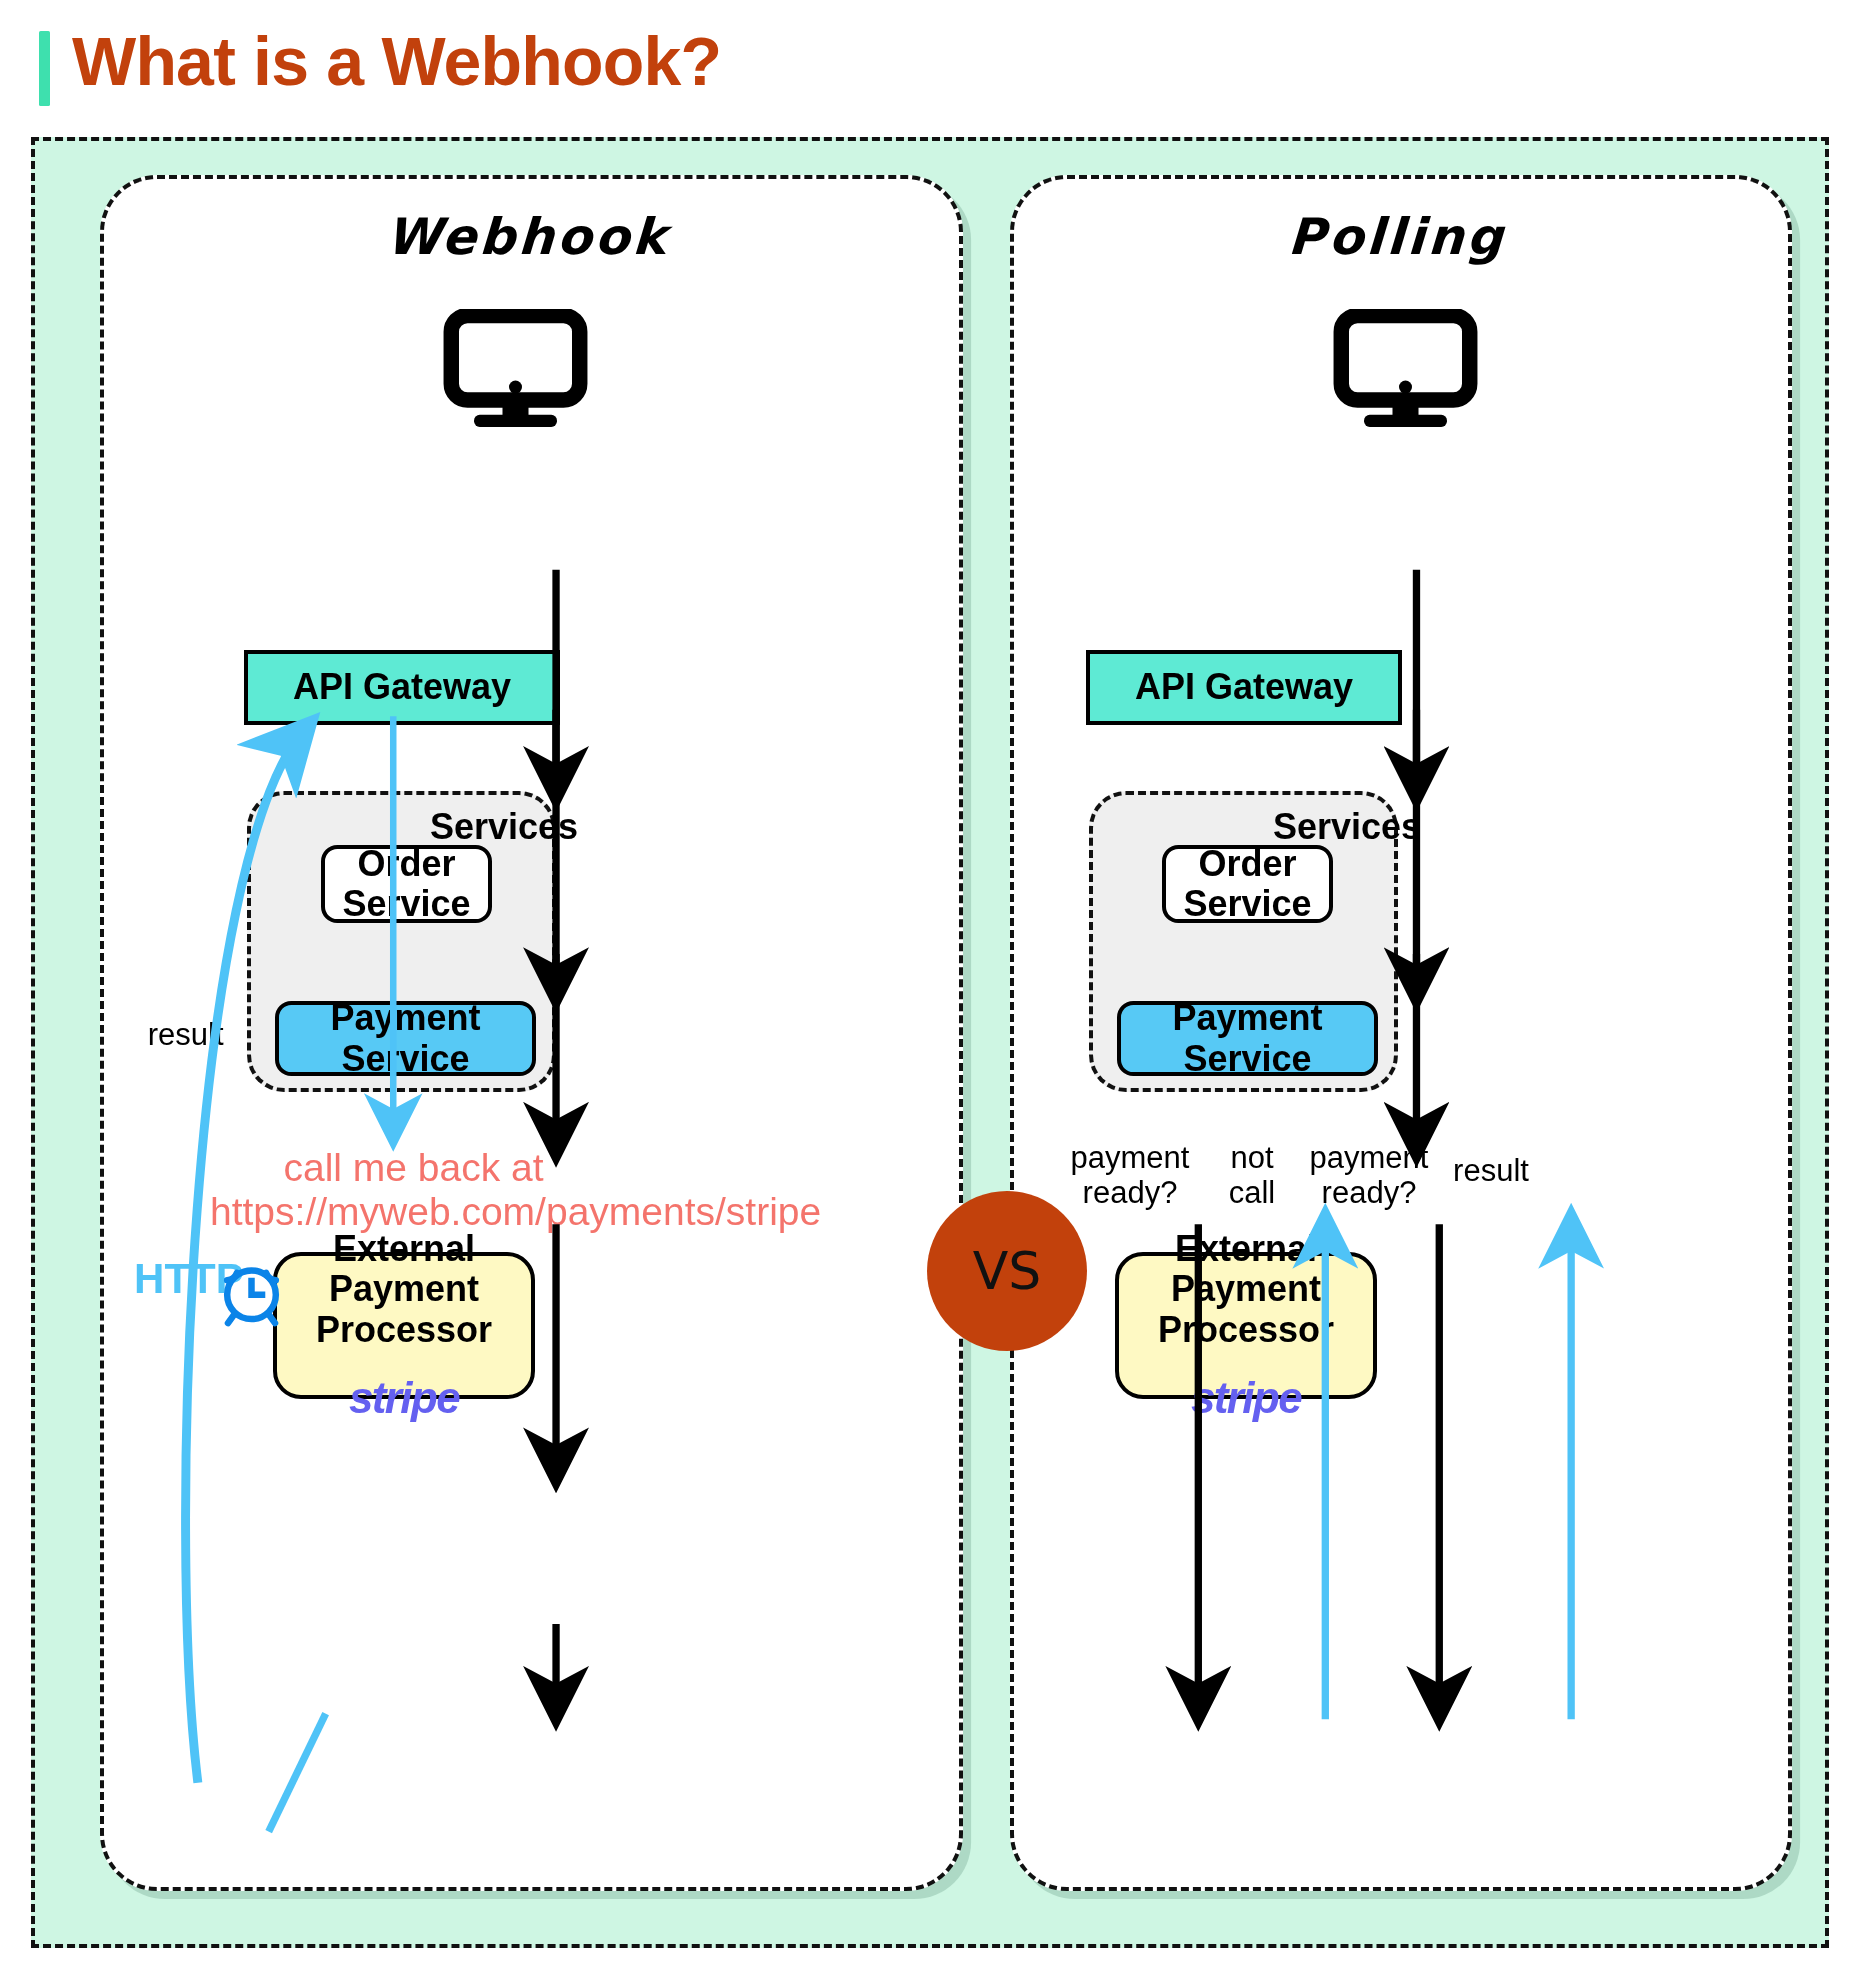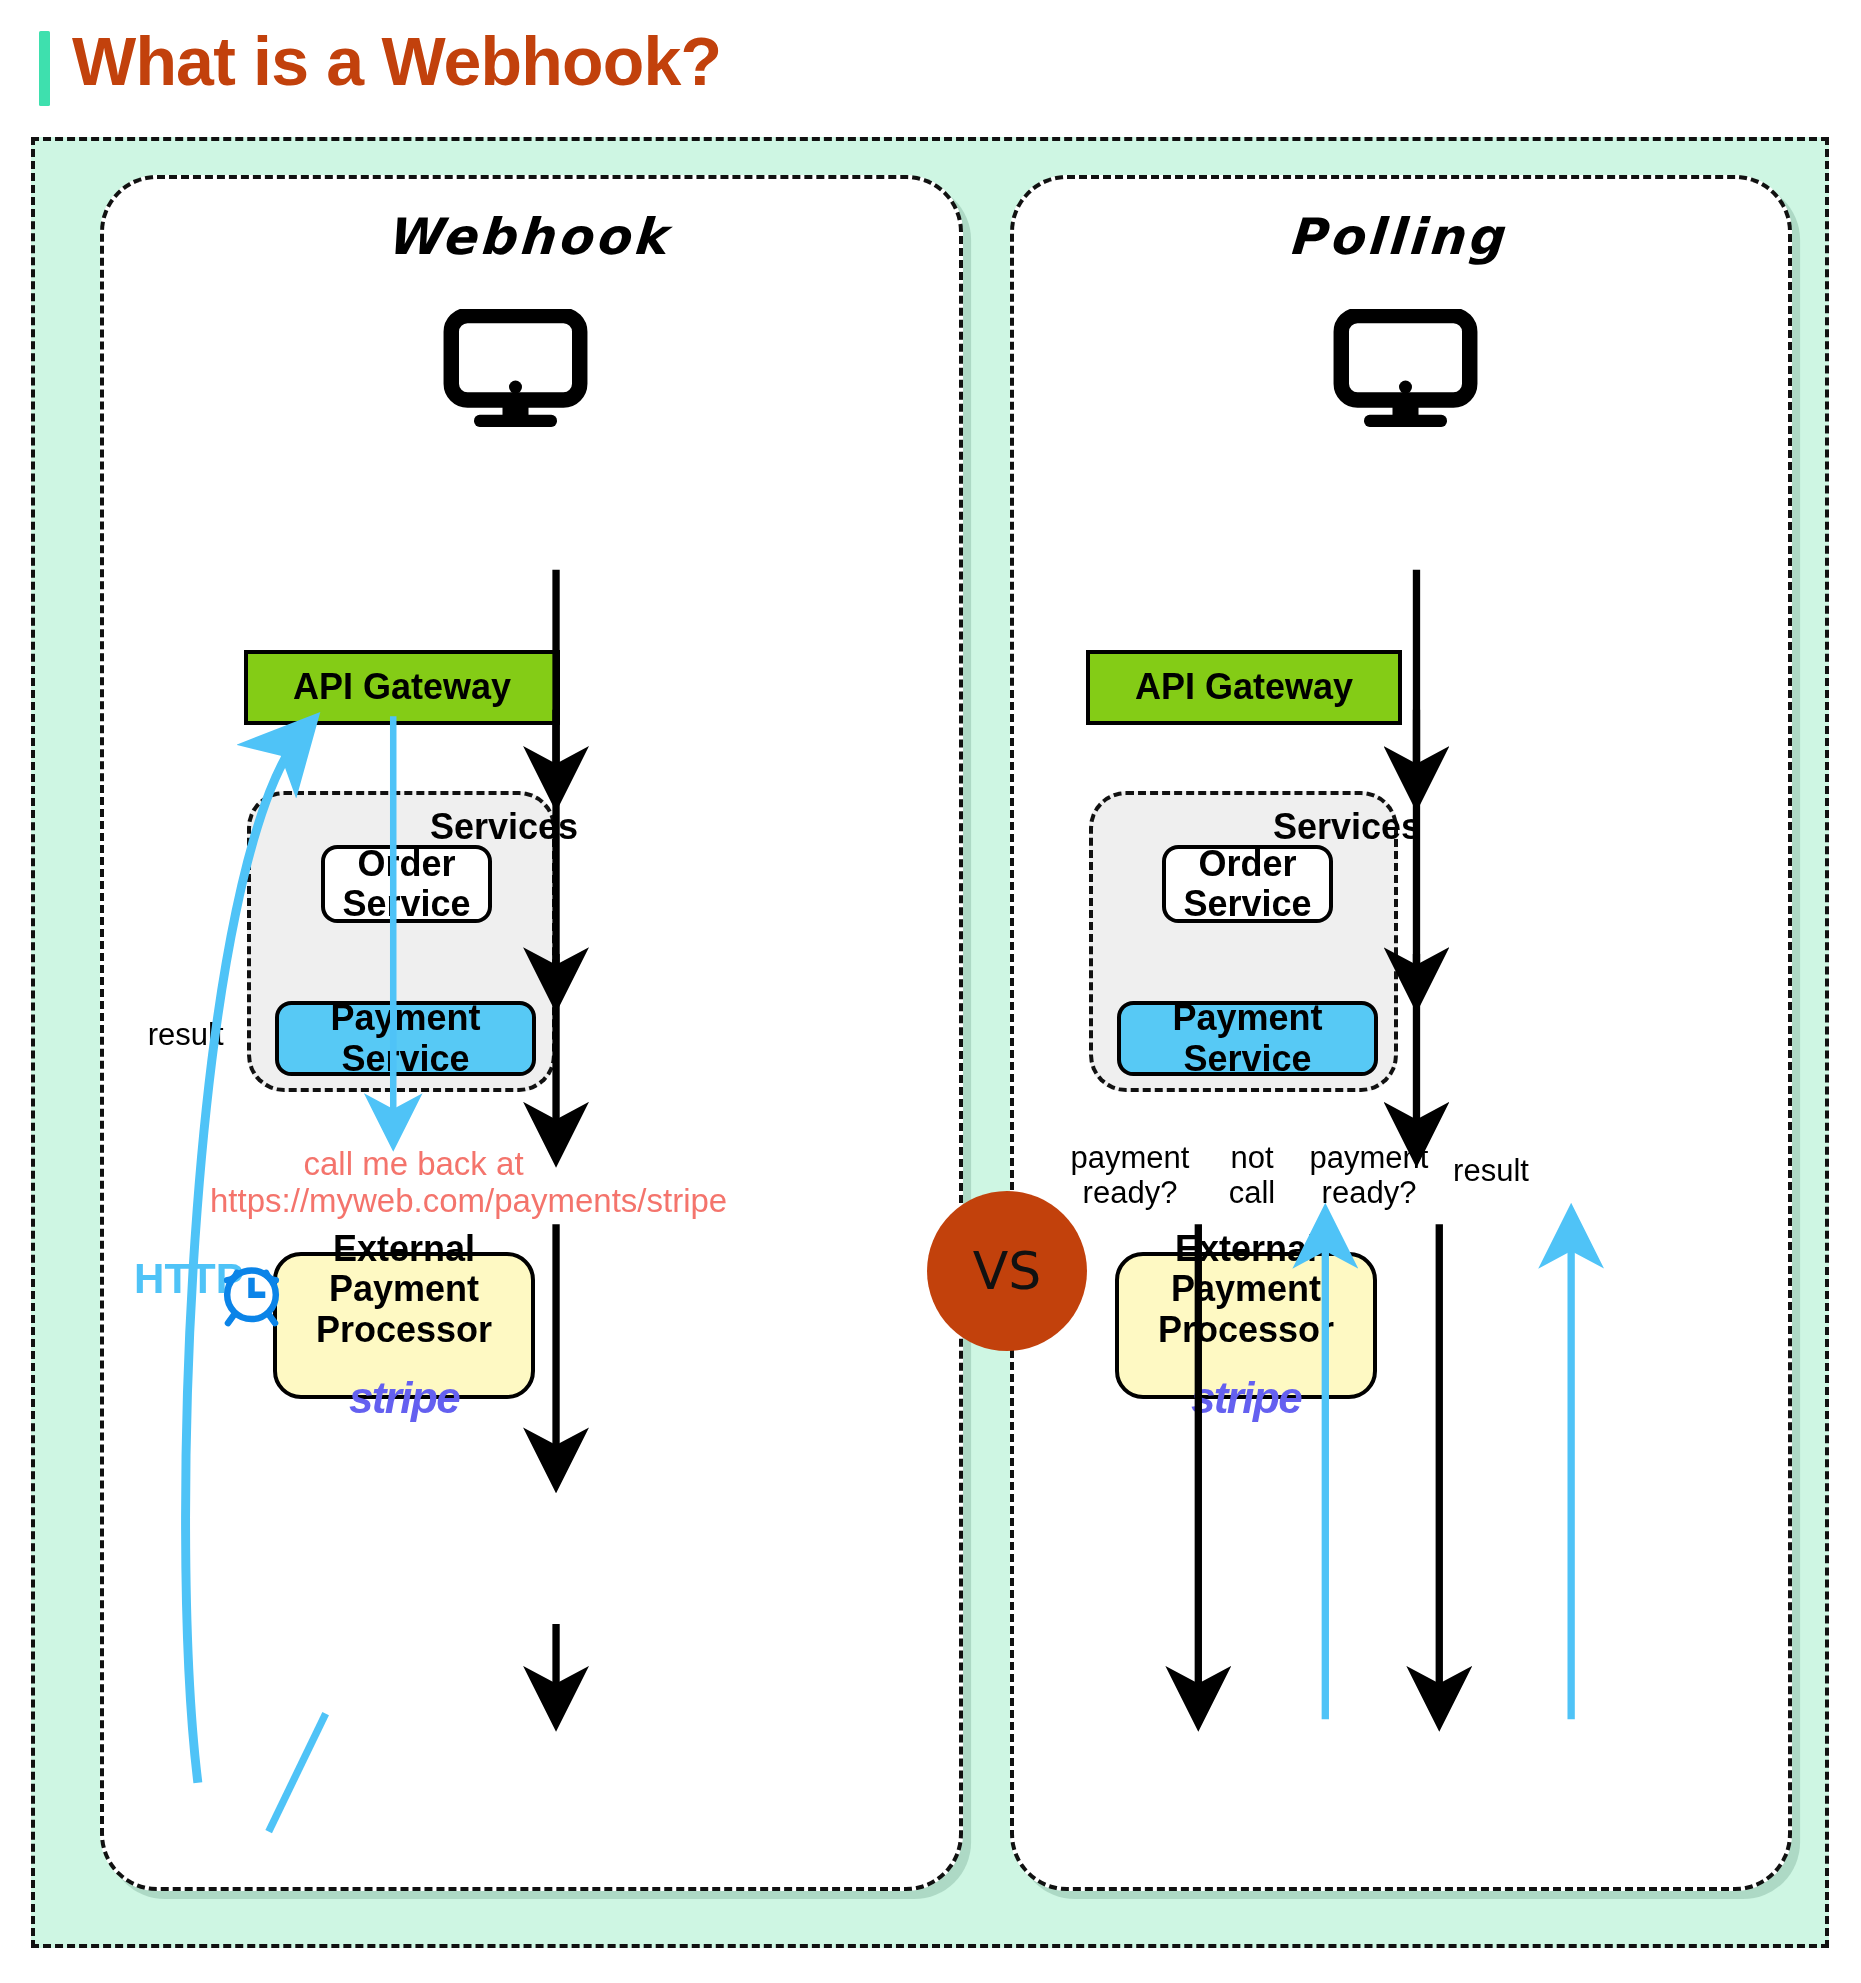--- a/index.html
+++ b/index.html
@@ -21,31 +21,31 @@
   .panel{position:absolute;background:#ffffff;border:4.1px dashed #111;border-radius:57px;box-sizing:border-box;
      box-shadow:8.1px 8.1px 0 rgba(120,170,150,.38);}
   #panel-webhook{left:65px;top:34px;width:863px;height:1716px;}
   #panel-polling{left:975px;top:34px;width:782px;height:1716px;}
   .panel-title{position:absolute;top:29px;left:0;width:100%;text-align:center;font-size:50px;font-weight:bold;
      color:#000;font-family:"DejaVu Sans",sans-serif;font-style:italic;letter-spacing:3.3px;transform:skewX(-6deg);}
 
   
   .node{position:absolute;box-sizing:border-box;display:flex;align-items:center;justify-content:center;
      text-align:center;font-weight:bold;color:#000;line-height:1.12;}
-  .gateway{background:#84cc16;border:4.1px solid #000;font-size:36px;}
+  .gateway{background:#5eead4;border:4.1px solid #000;font-size:36px;}
   .svc-box{background:#ffffff;border:4.1px solid #000;border-radius:16.3px;font-size:36px;}
   .pay-box{background:#57C9F5;border:4.1px solid #000;border-radius:16.3px;font-size:36px;}
   .ext-box{background:#fef9c3;border:4.1px solid #000;border-radius:28px;font-size:36px;flex-direction:column;}
   .stripe-logo{color:#6460F0;font-size:44px;font-weight:bold;font-style:italic;margin-top:23px;letter-spacing:-1.6px;}
 
   .services-box{position:absolute;background:#EFEFEF;border:4.1px dashed #111;border-radius:37px;box-sizing:border-box;}
   .services-label{position:absolute;font-size:36px;font-weight:bold;color:#000;}
 
   .txt{position:absolute;color:#000;font-size:31px;line-height:1.12;text-align:center;}
-  .txt-red{color:#F4746C;font-size:33px;}
+  .txt-red{color:#F4746C;font-size:39px;}
   .txt-http{color:#4FC3F7;font-size:42px;font-weight:bold;}
 
   #vs-circle{position:absolute;left:892px;top:1050px;width:160px;height:160px;border-radius:50%;
      background:#c2410c;display:flex;align-items:center;justify-content:center;
      font-size:52px;color:#111;font-family:"DejaVu Sans",sans-serif;z-index:40;}
 
   svg.layer{position:absolute;left:0;top:0;width:1861px;height:1983px;pointer-events:none;overflow:visible;}
 </style>
 </head>
 <body>

